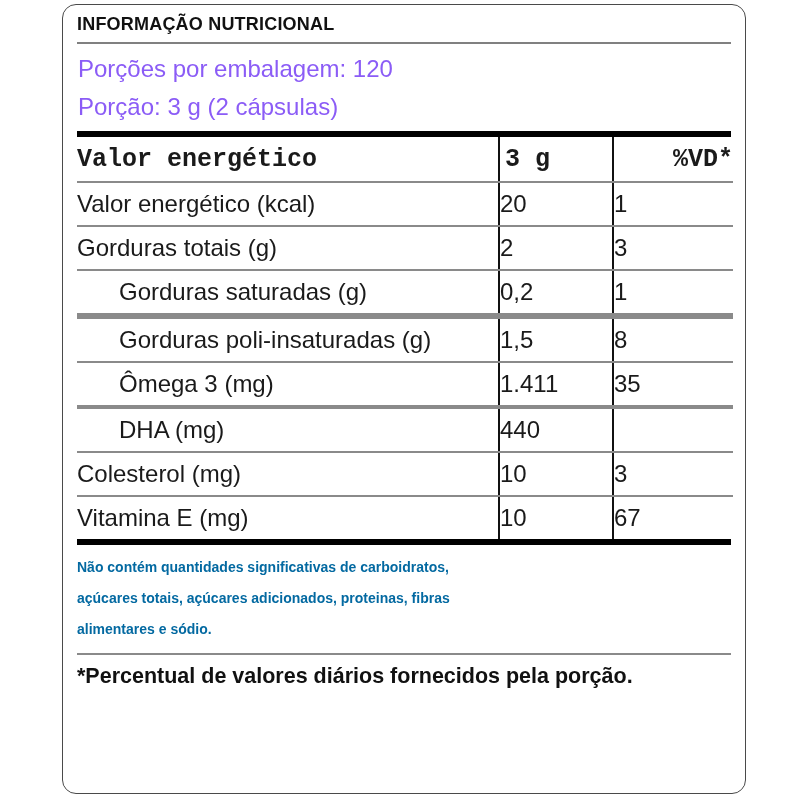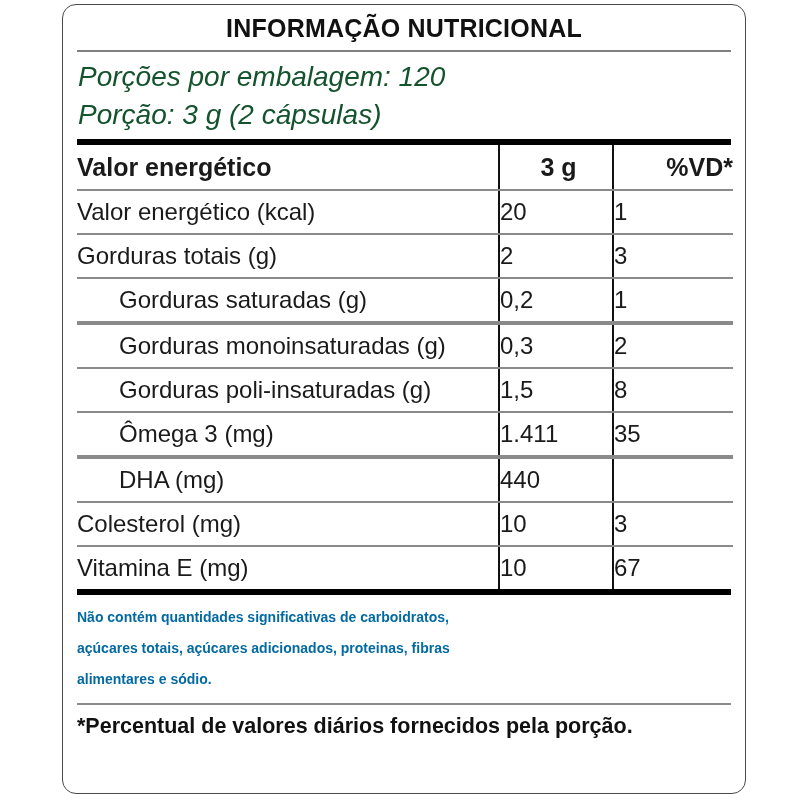--- a/index.html
+++ b/index.html
@@ -22,22 +22,21 @@
     width: 684px;
     height: 790px;
     box-sizing: border-box;
     border: 1.6px solid #4a4a4a;
     border-radius: 14px;
     background: #ffffff;
     padding: 0 14px;
   }
 
   .title {
-    text-align: center;
-    font-size: 25px;
+    font-size: 18px;
     font-weight: bold;
     letter-spacing: 0.2px;
     padding-top: 9px;
     padding-bottom: 7px;
     color: #111;
   }
 
   .rule-thin {
     height: 2px;
     background: #808080;
@@ -46,25 +45,24 @@
   .rule-thick {
     height: 6px;
     background: #000000;
     margin: 0;
   }
 
   .serving-block {
     padding: 6px 0 5px 1px;
   }
   .serving-line {
-    font-size: 28px;
+    font-size: 24px;
     line-height: 38px;
-    color: #14532d;
-    white-space: nowrap;
-    font-style: italic;
+    color: #8b5cf6;
+    white-space: nowrap;
   }
 
   table.nut {
     width: 100%;
     border-collapse: collapse;
     table-layout: fixed;
   }
   table.nut td {
     padding: 0;
     vertical-align: middle;
@@ -82,22 +80,23 @@
   td.val, td.vd {
     border-left: 2.5px solid #111;
     padding-left: 12px;
     white-space: nowrap;
   }
 
   tr.head td {
     height: 44px;
     font-weight: bold;
     font-size: 25px;
-  }
-  tr.head td.val  { text-align: center; padding-left: 5px; }
+    font-family: Liberation Mono, monospace;
+  }
+  tr.head td.val  { padding-left: 5px; }
   tr.head td.vd   { text-align: right; padding-left: 16px; }
 
   tr.sep-row td {
     height: 2px;
     padding: 0;
     border-left: none;
   }
   tr.sep-row td > div {
     height: 2px;
     background: #8a8a8a;
@@ -191,25 +190,20 @@
           <td colspan="3">
             <div></div>
           </td>
         </tr>
 
       <tr class="sep-row">
           <td colspan="3">
             <div></div>
           </td>
         </tr>
-      <tr>
-        <td class="name ind">Gorduras monoinsaturadas (g)</td>
-        <td class="val">0,3</td>
-        <td class="vd">2</td>
-      </tr>
 
       <tr class="sep-row">
           <td colspan="3">
             <div></div>
           </td>
         </tr>
       <tr>
         <td class="name ind">Gorduras poli-insaturadas (g)</td>
         <td class="val">1,5</td>
         <td class="vd">8</td>

